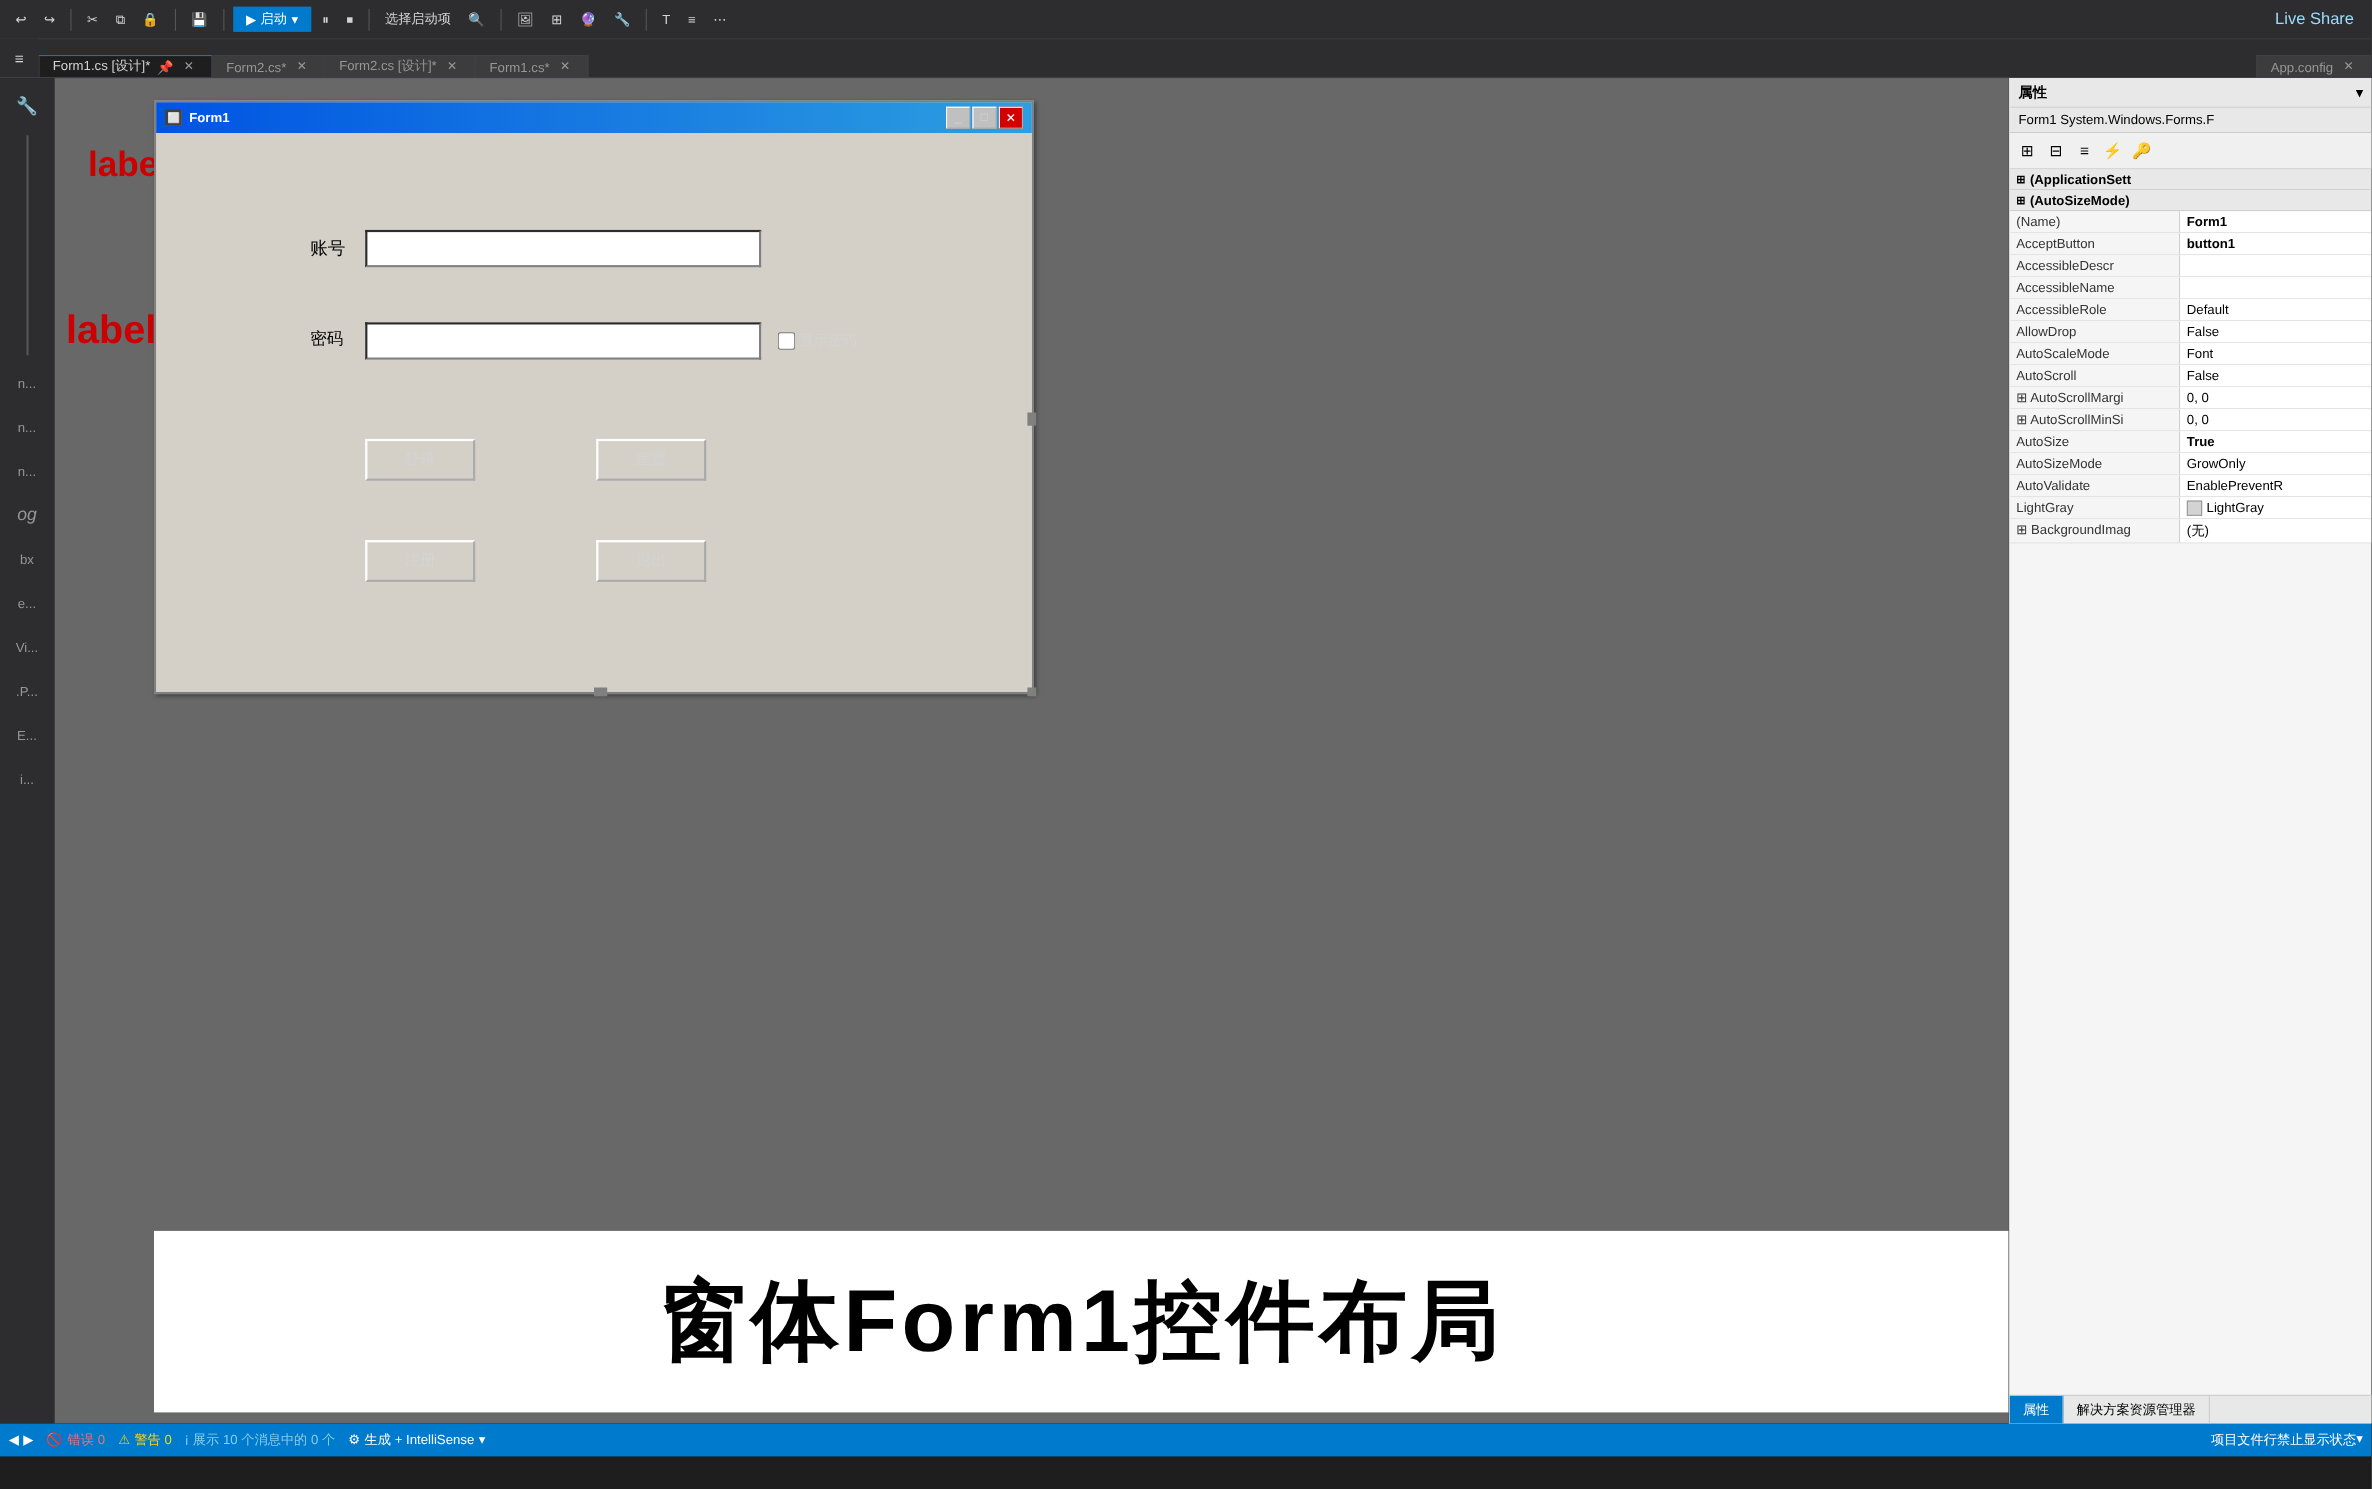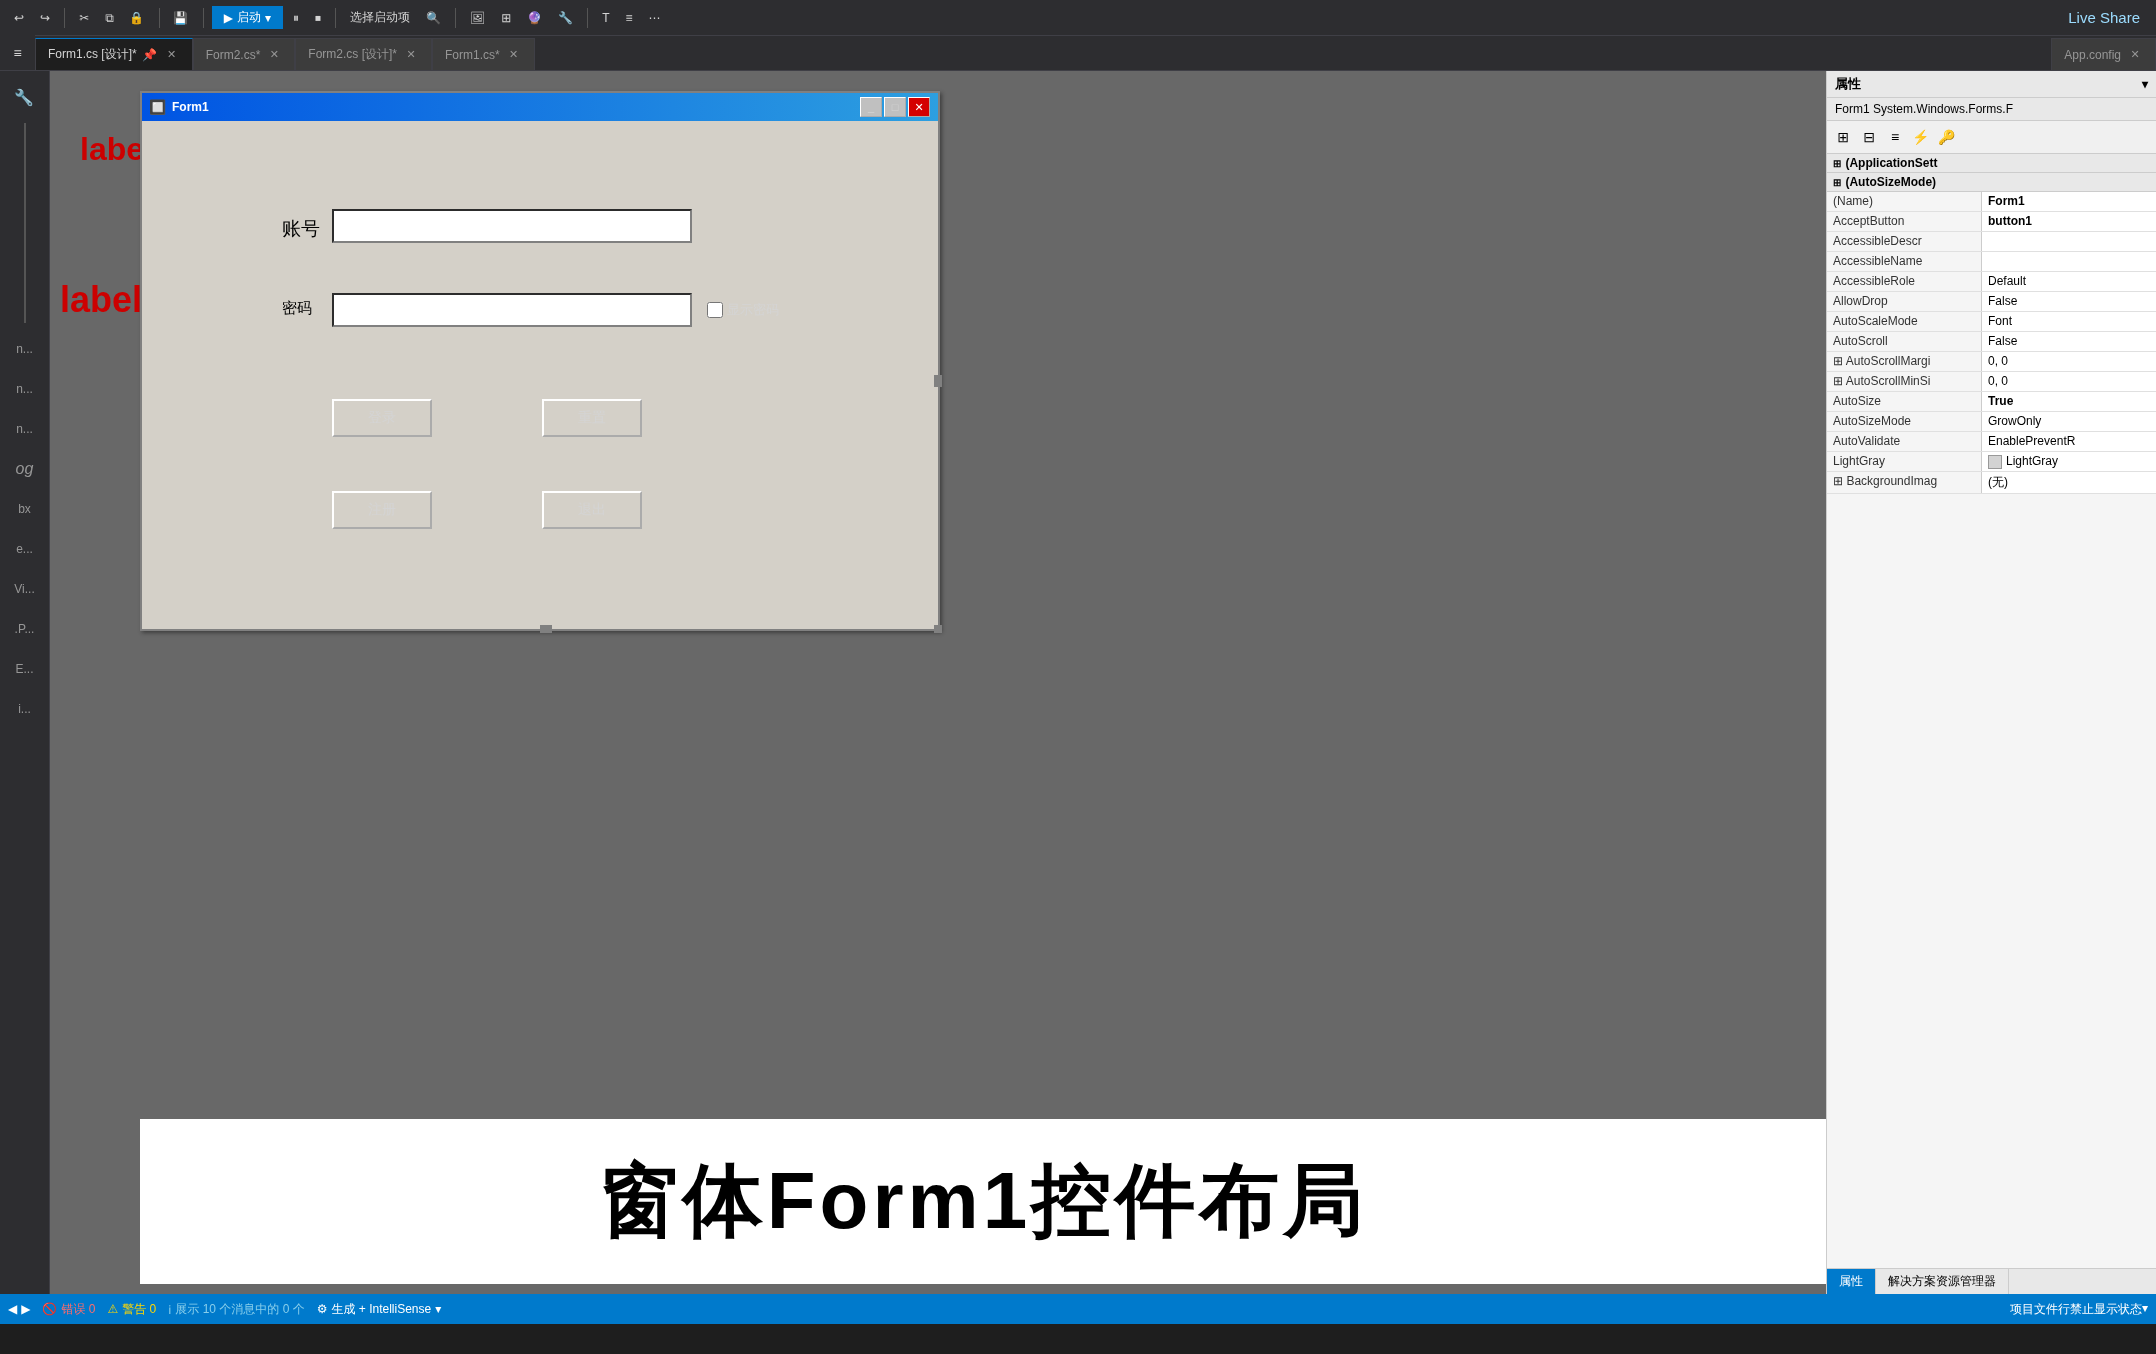--- a/index.html
+++ b/index.html
@@ -58,21 +58,21 @@
 
     
     .tab-bar {
       height: 35px;
       background: #2d2d30;
       display: flex;
       align-items: flex-end;
       border-bottom: 1px solid #3f3f46;
     }
     .tab {
-      height: 32px;
+      height: 20px;
       padding: 0 12px;
       background: #3c3c3c;
       border: 1px solid #3f3f46;
       border-bottom: none;
       display: flex;
       align-items: center;
       gap: 6px;
       font-size: 12px;
       color: #969696;
       cursor: pointer;
@@ -551,21 +551,21 @@
           <span class="win-form-title">Form1</span>
           <div class="win-form-controls">
             <div class="win-ctrl-btn">_</div>
             <div class="win-ctrl-btn">□</div>
             <div class="win-ctrl-btn close">✕</div>
           </div>
         </div>
 
         <div class="win-form-body">
 
-          <div class="form-label" style="top: 95px; left: 140px; font-size: 19px;">账号</div>
+          <div class="form-label" style="top: 95px; left: 140px; font-size: 16px;">账号</div>
 
           <div class="form-textbox" style="top: 88px; left: 190px; width: 360px; height: 34px;"></div>
 
           <div class="form-label" style="top: 178px; left: 140px; font-size: 15px;">密码</div>
 
           <div class="form-textbox" style="top: 172px; left: 190px; width: 360px; height: 34px;"></div>
 
           <div class="form-checkbox" style="top: 180px; left: 565px;">
             <input type="checkbox" style="width: 16px; height: 16px;">
             <span>显示密码</span>

